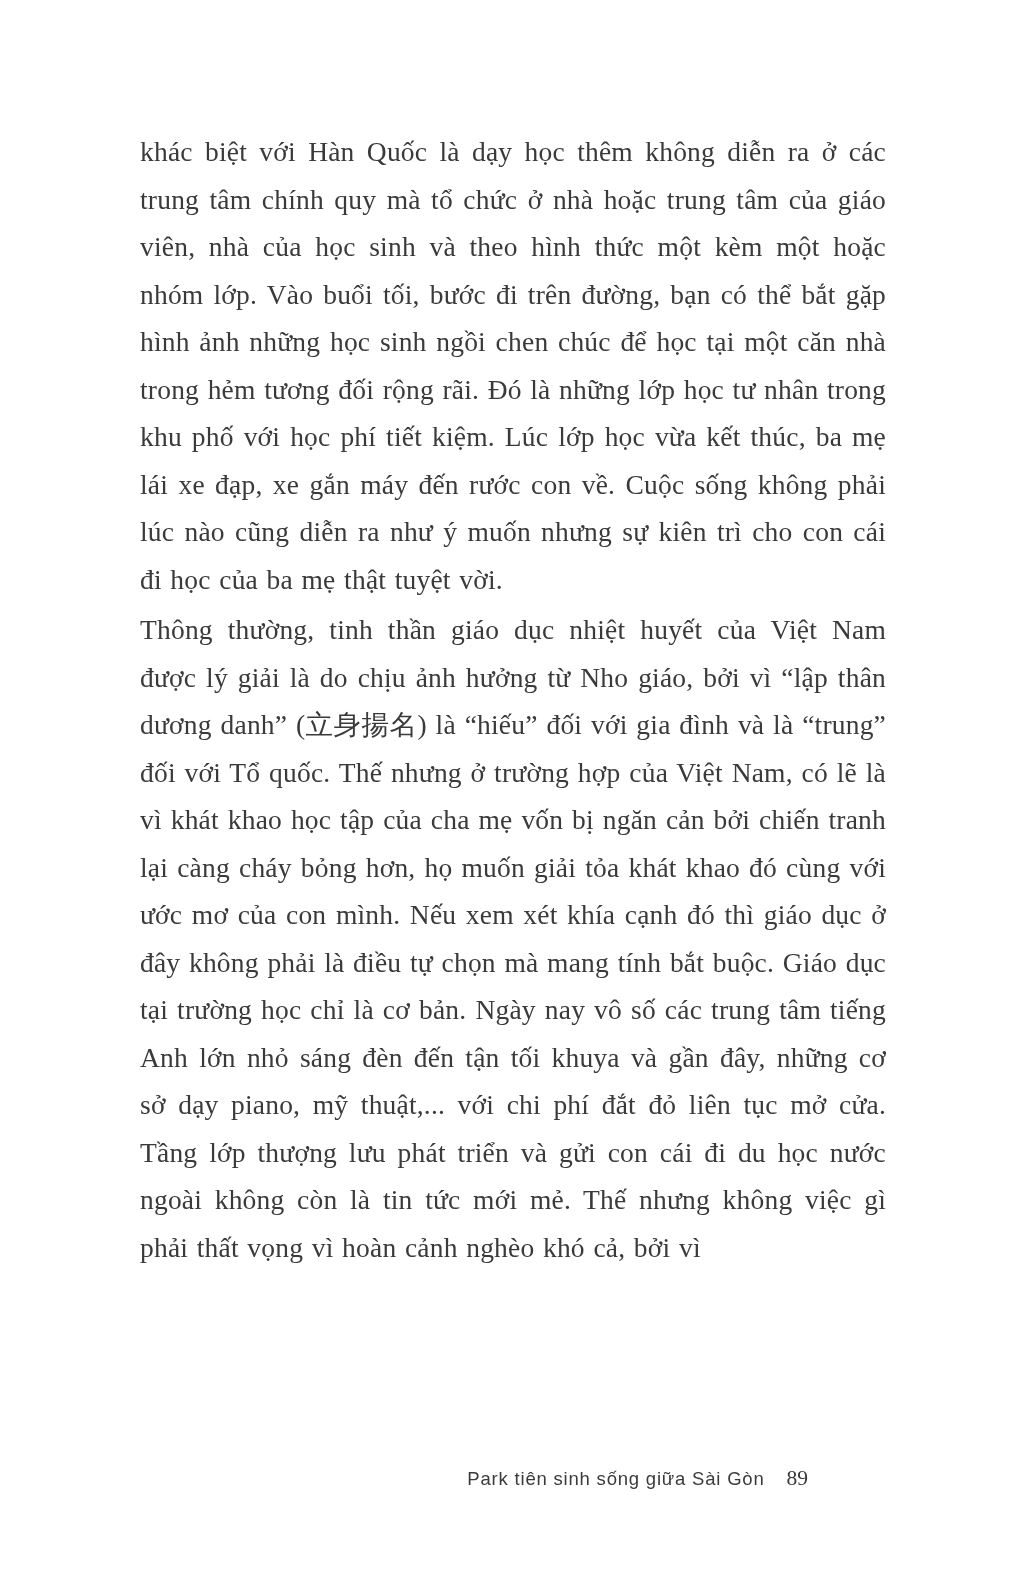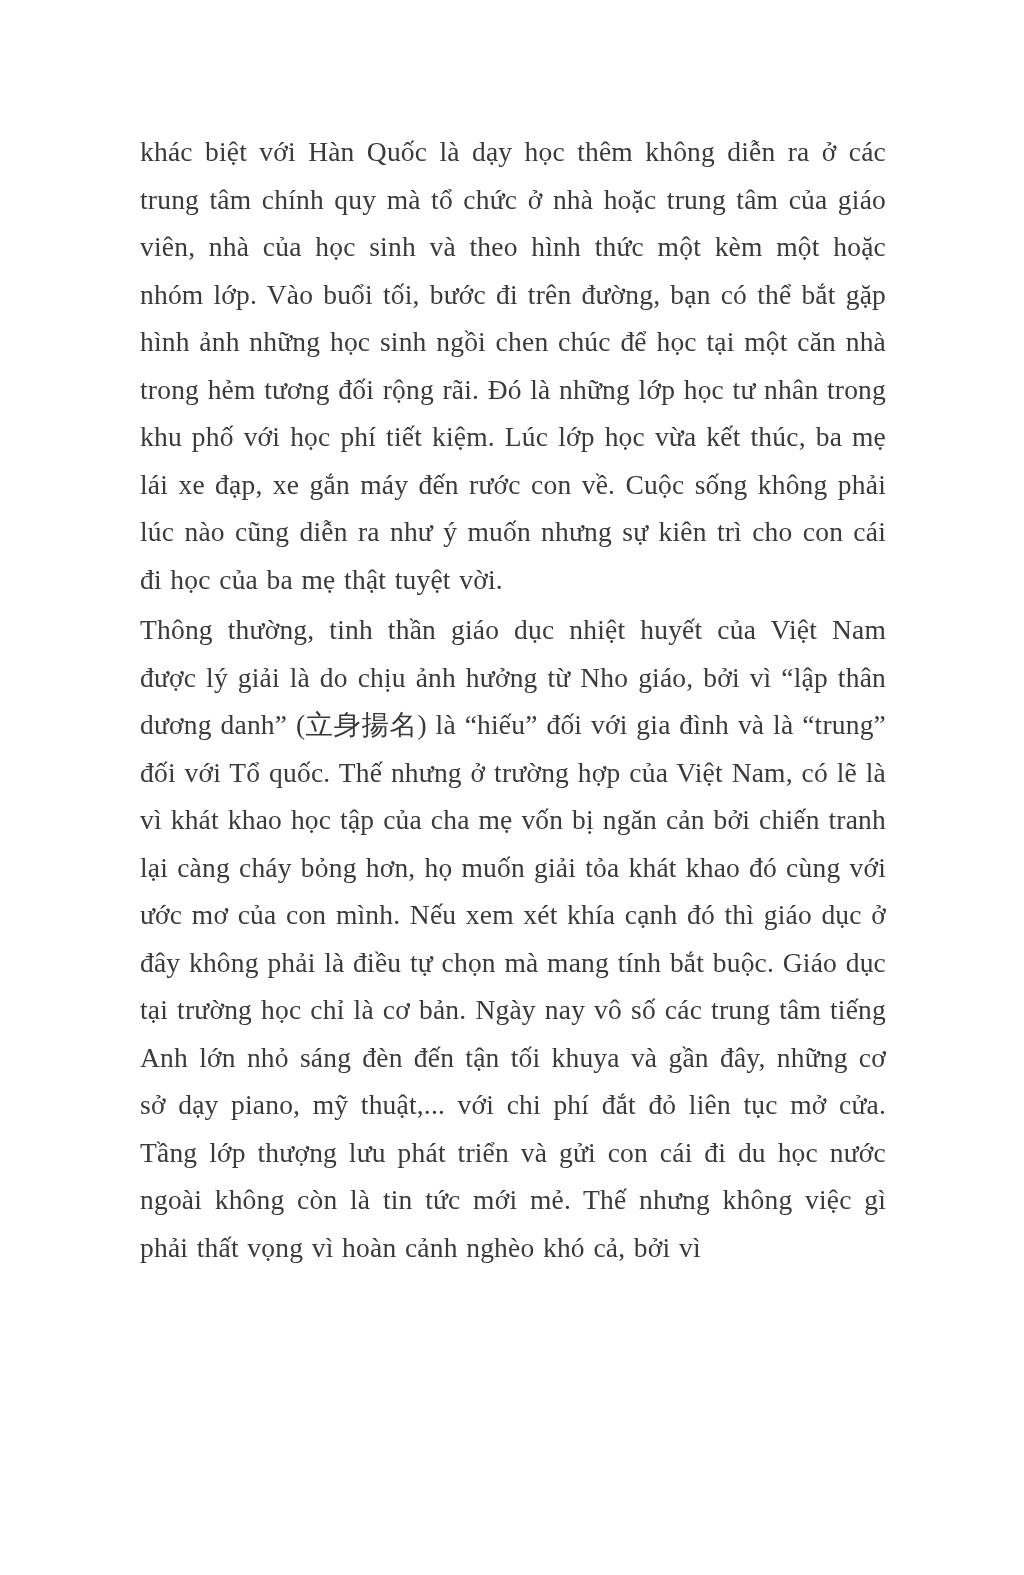--- a/index.html
+++ b/index.html
@@ -56,14 +56,18 @@
 </head>
 <body>
 
 <div class="page">
 
   <div class="content">
     <p>khác biệt với Hàn Quốc là dạy học thêm không diễn ra ở các trung tâm chính quy mà tổ chức ở nhà hoặc trung tâm của giáo viên, nhà của học sinh và theo hình thức một kèm một hoặc nhóm lớp. Vào buổi tối, bước đi trên đường, bạn có thể bắt gặp hình ảnh những học sinh ngồi chen chúc để học tại một căn nhà trong hẻm tương đối rộng rãi. Đó là những lớp học tư nhân trong khu phố với học phí tiết kiệm. Lúc lớp học vừa kết thúc, ba mẹ lái xe đạp, xe gắn máy đến rước con về. Cuộc sống không phải lúc nào cũng diễn ra như ý muốn nhưng sự kiên trì cho con cái đi học của ba mẹ thật tuyệt vời.</p>
     <p>Thông thường, tinh thần giáo dục nhiệt huyết của Việt Nam được lý giải là do chịu ảnh hưởng từ Nho giáo, bởi vì “lập thân dương danh” (立身揚名) là “hiếu” đối với gia đình và là “trung” đối với Tổ quốc. Thế nhưng ở trường hợp của Việt Nam, có lẽ là vì khát khao học tập của cha mẹ vốn bị ngăn cản bởi chiến tranh lại càng cháy bỏng hơn, họ muốn giải tỏa khát khao đó cùng với ước mơ của con mình. Nếu xem xét khía cạnh đó thì giáo dục ở đây không phải là điều tự chọn mà mang tính bắt buộc. Giáo dục tại trường học chỉ là cơ bản. Ngày nay vô số các trung tâm tiếng Anh lớn nhỏ sáng đèn đến tận tối khuya và gần đây, những cơ sở dạy piano, mỹ thuật,... với chi phí đắt đỏ liên tục mở cửa. Tầng lớp thượng lưu phát triển và gửi con cái đi du học nước ngoài không còn là tin tức mới mẻ. Thế nhưng không việc gì phải thất vọng vì hoàn cảnh nghèo khó cả, bởi vì</p>
   </div>
 
+  <div class="footer">
+    <span class="running-title">Park tiên sinh sống giữa Sài Gòn</span>
+    <span class="page-number">89</span>
+  </div>
 
 </div>
 
 </body></html>

